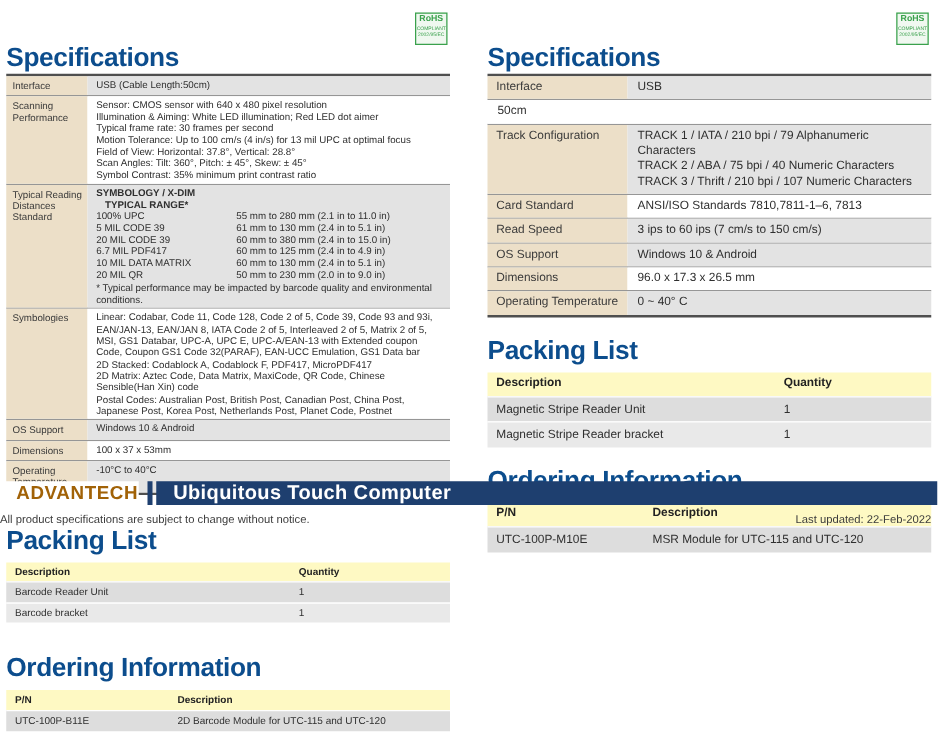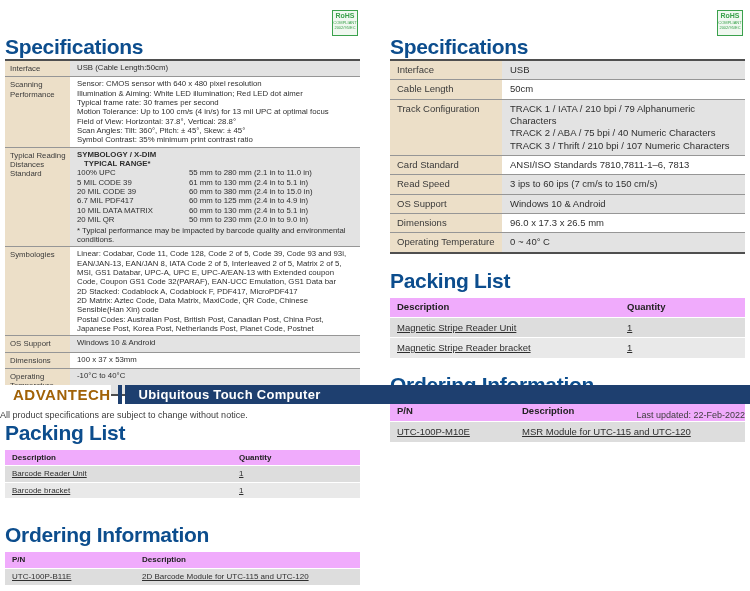--- a/index.html
+++ b/index.html
@@ -34,42 +34,42 @@
   .rt .spec-value { font-size:9.5px; line-height:1.3; padding:3px 4px 3px 8px; }
 
   .sub-row { display:flex; }
   .sub-sym { width:105px; flex-shrink:0; }
   .sub-range { flex:1; padding-left:7px; }
   .sub-head { font-weight:bold;flex-direction:column; }
   .footnote { margin-top:1px; }
 
   
   .mini-table { margin-top:7px; }
-  .mini-head { display:flex; background:#f0abfc; font-weight:bold; color:#222; }
-  .mini-row { display:flex; border-top:1px solid #ffffff;text-decoration:underline; }
+  .mini-head { display:flex; background:#fef9c3; font-weight:bold; color:#222; }
+  .mini-row { display:flex; border-top:1px solid #ffffff; }
   .mini-row.r0 { background:#dddddd; }
   .mini-row.r1 { background:#e9e9e9; }
   .lt .mini-head, .lt .mini-row { font-size:8px; line-height:1.2; }
   .rt .mini-head, .rt .mini-row { font-size:9.5px; line-height:1.3; }
   .lt .mini-head > div, .lt .mini-row > div { padding:3px 4px 3px 7px; }
   .rt .mini-head > div, .rt .mini-row > div { padding:3.5px 4px 3.5px 7px; }
   .cell-grow { flex:1; }
   .lt .cell-desc { width:227px; flex-shrink:0; }
   .rt .cell-desc { width:230px; flex-shrink:0; }
   .lt .cell-pn { width:130px; flex-shrink:0; }
   .rt .cell-pn { width:125px; flex-shrink:0; }
 
   
   .footer-bar { position:absolute; left:0; right:0; bottom:21px; height:19px;
     display:flex; align-items:stretch; }
   .logo-box { display:flex; align-items:center; padding-left:13px; background:#ffffff; }
   .logo-text { color:#a16207; font-weight:bold; font-size:15px; letter-spacing:0.5px; }
   .logo-sep { width:4px; background:#1e3f6f; margin-left:7px; margin-right:3px; }
   .bar-navy { flex:1; background:#1e3f6f; display:flex; align-items:center; }
-  .bar-tagline { color:#ffffff; font-weight:bold; font-size:13px; letter-spacing:0.3px;
+  .bar-tagline { color:#ffffff; font-weight:bold; font-size:16px; letter-spacing:0.3px;
     padding-left:14px; }
   .footer-note { position:absolute; left:0; right:5px; bottom:5px; display:flex;
     justify-content:space-between; font-size:9px; color:#3c3c3c; }
 </style>
 </head>
 <body>
 
 <div class="page">
   <div class="cols">
 
@@ -193,21 +193,20 @@
       </div>
 
       <h2 class="sec">Specifications</h2>
 
       <div class="spec-table">
         <div class="spec-row">
           <div class="spec-label">Interface</div>
           <div class="spec-value bg-g">USB</div>
         </div>
         <div class="spec-row">
-          <div class="spec-label">Cable Length</div>
           <div class="spec-value bg-w">50cm</div>
         </div>
         <div class="spec-row">
           <div class="spec-label">Track Configuration</div>
           <div class="spec-value bg-g">
             <div>TRACK 1 / IATA / 210 bpi / 79 Alphanumeric Characters</div>
             <div>TRACK 2 / ABA / 75 bpi / 40 Numeric Characters</div>
             <div>TRACK 3 / Thrift / 210 bpi / 107 Numeric Characters</div>
           </div>
         </div>

